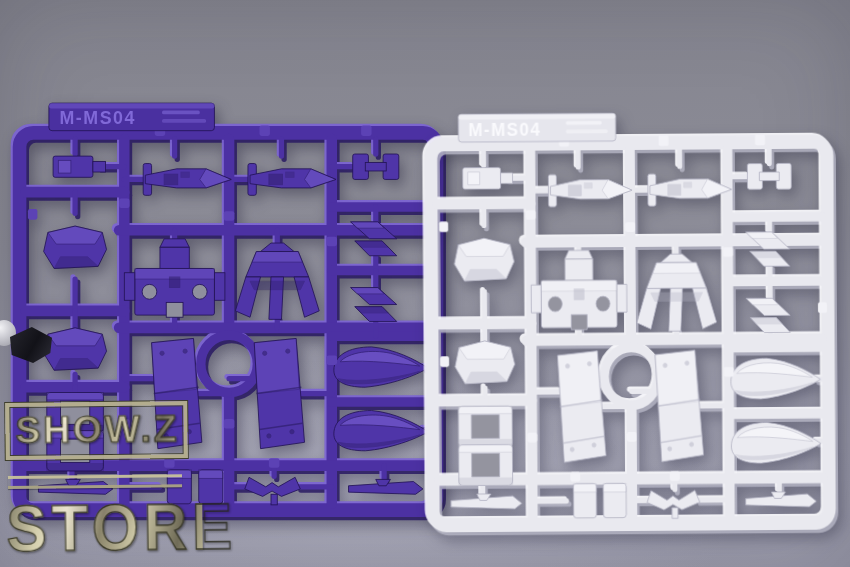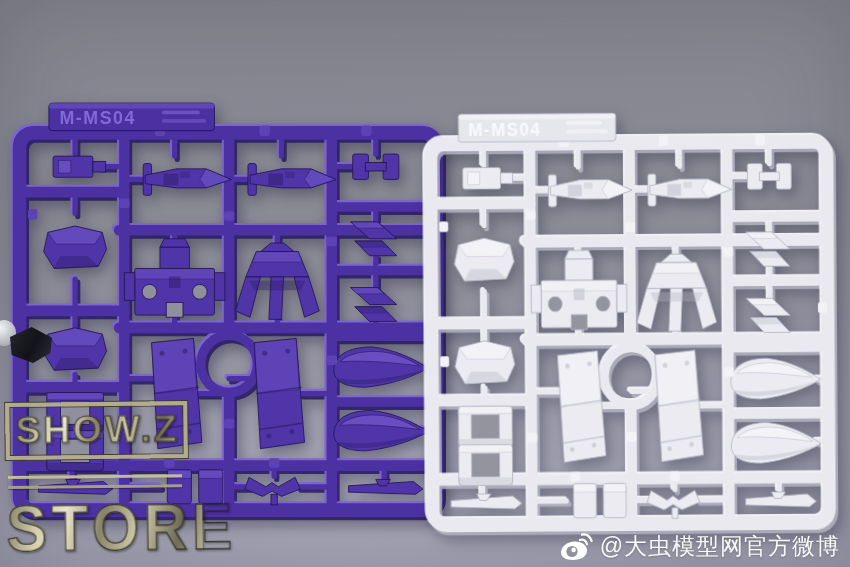--- a/index.html
+++ b/index.html
@@ -277,24 +277,14 @@
   <div id="clip-black"></div>
 
   <div id="store-watermark">
     <div id="store-line1-box">
       <div id="store-line1" class="metal">SHOW.Z</div>
     </div>
     <div id="store-rule"></div>
     <div id="store-line2" class="metal">STORE</div>
   </div>
 
-  <div id="weibo-watermark">
-    <svg width="34" height="29" viewBox="0 0 34 29">
-      <path d="M16 9.5 C8 9.5 2 15 2 20.5 C2 25.3 7 28 14 28 C22 28 28 24.3 28 18.8 C28 13.3 23 9.5 16 9.5 Z" fill="#fff"></path>
-      <circle cx="13" cy="19.5" r="5.6" fill="#8f8f9d"></circle>
-      <circle cx="14.6" cy="17.9" r="2.3" fill="#fff"></circle>
-      <path d="M21 8 C24 6.8 27 8.8 28 12" stroke="#fff" stroke-width="2.3" fill="none" stroke-linecap="round"></path>
-      <path d="M23 2.6 C27.6 1.4 31.6 4.6 32.6 9" stroke="#fff" stroke-width="2.3" fill="none" stroke-linecap="round"></path>
-    </svg>
-    <span>@大虫模型网官方微博</span>
-  </div>
 
 </div>
 
 </body></html>

